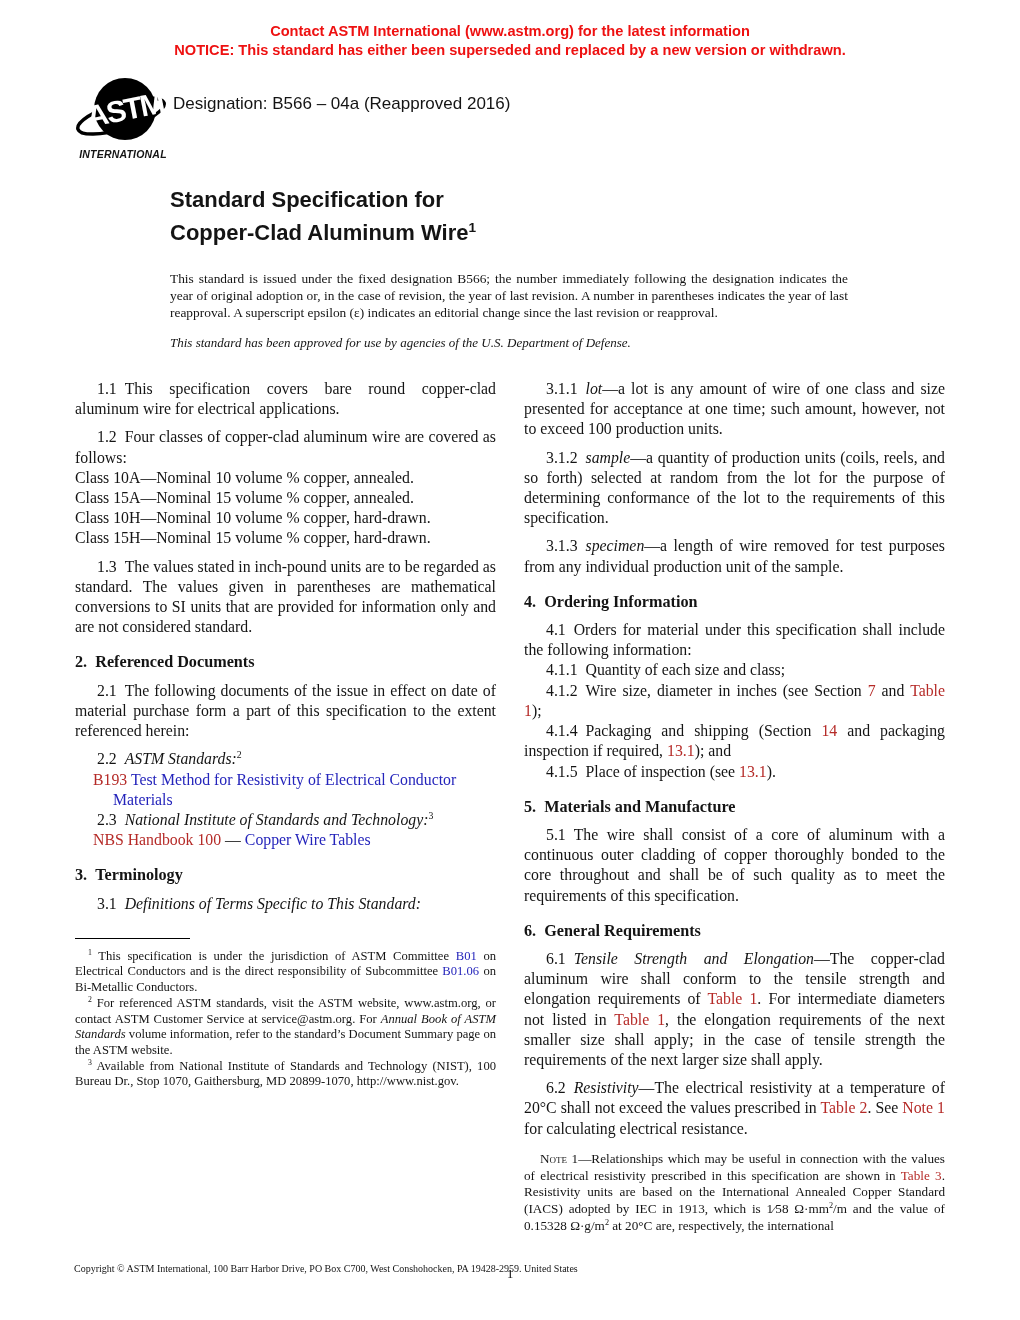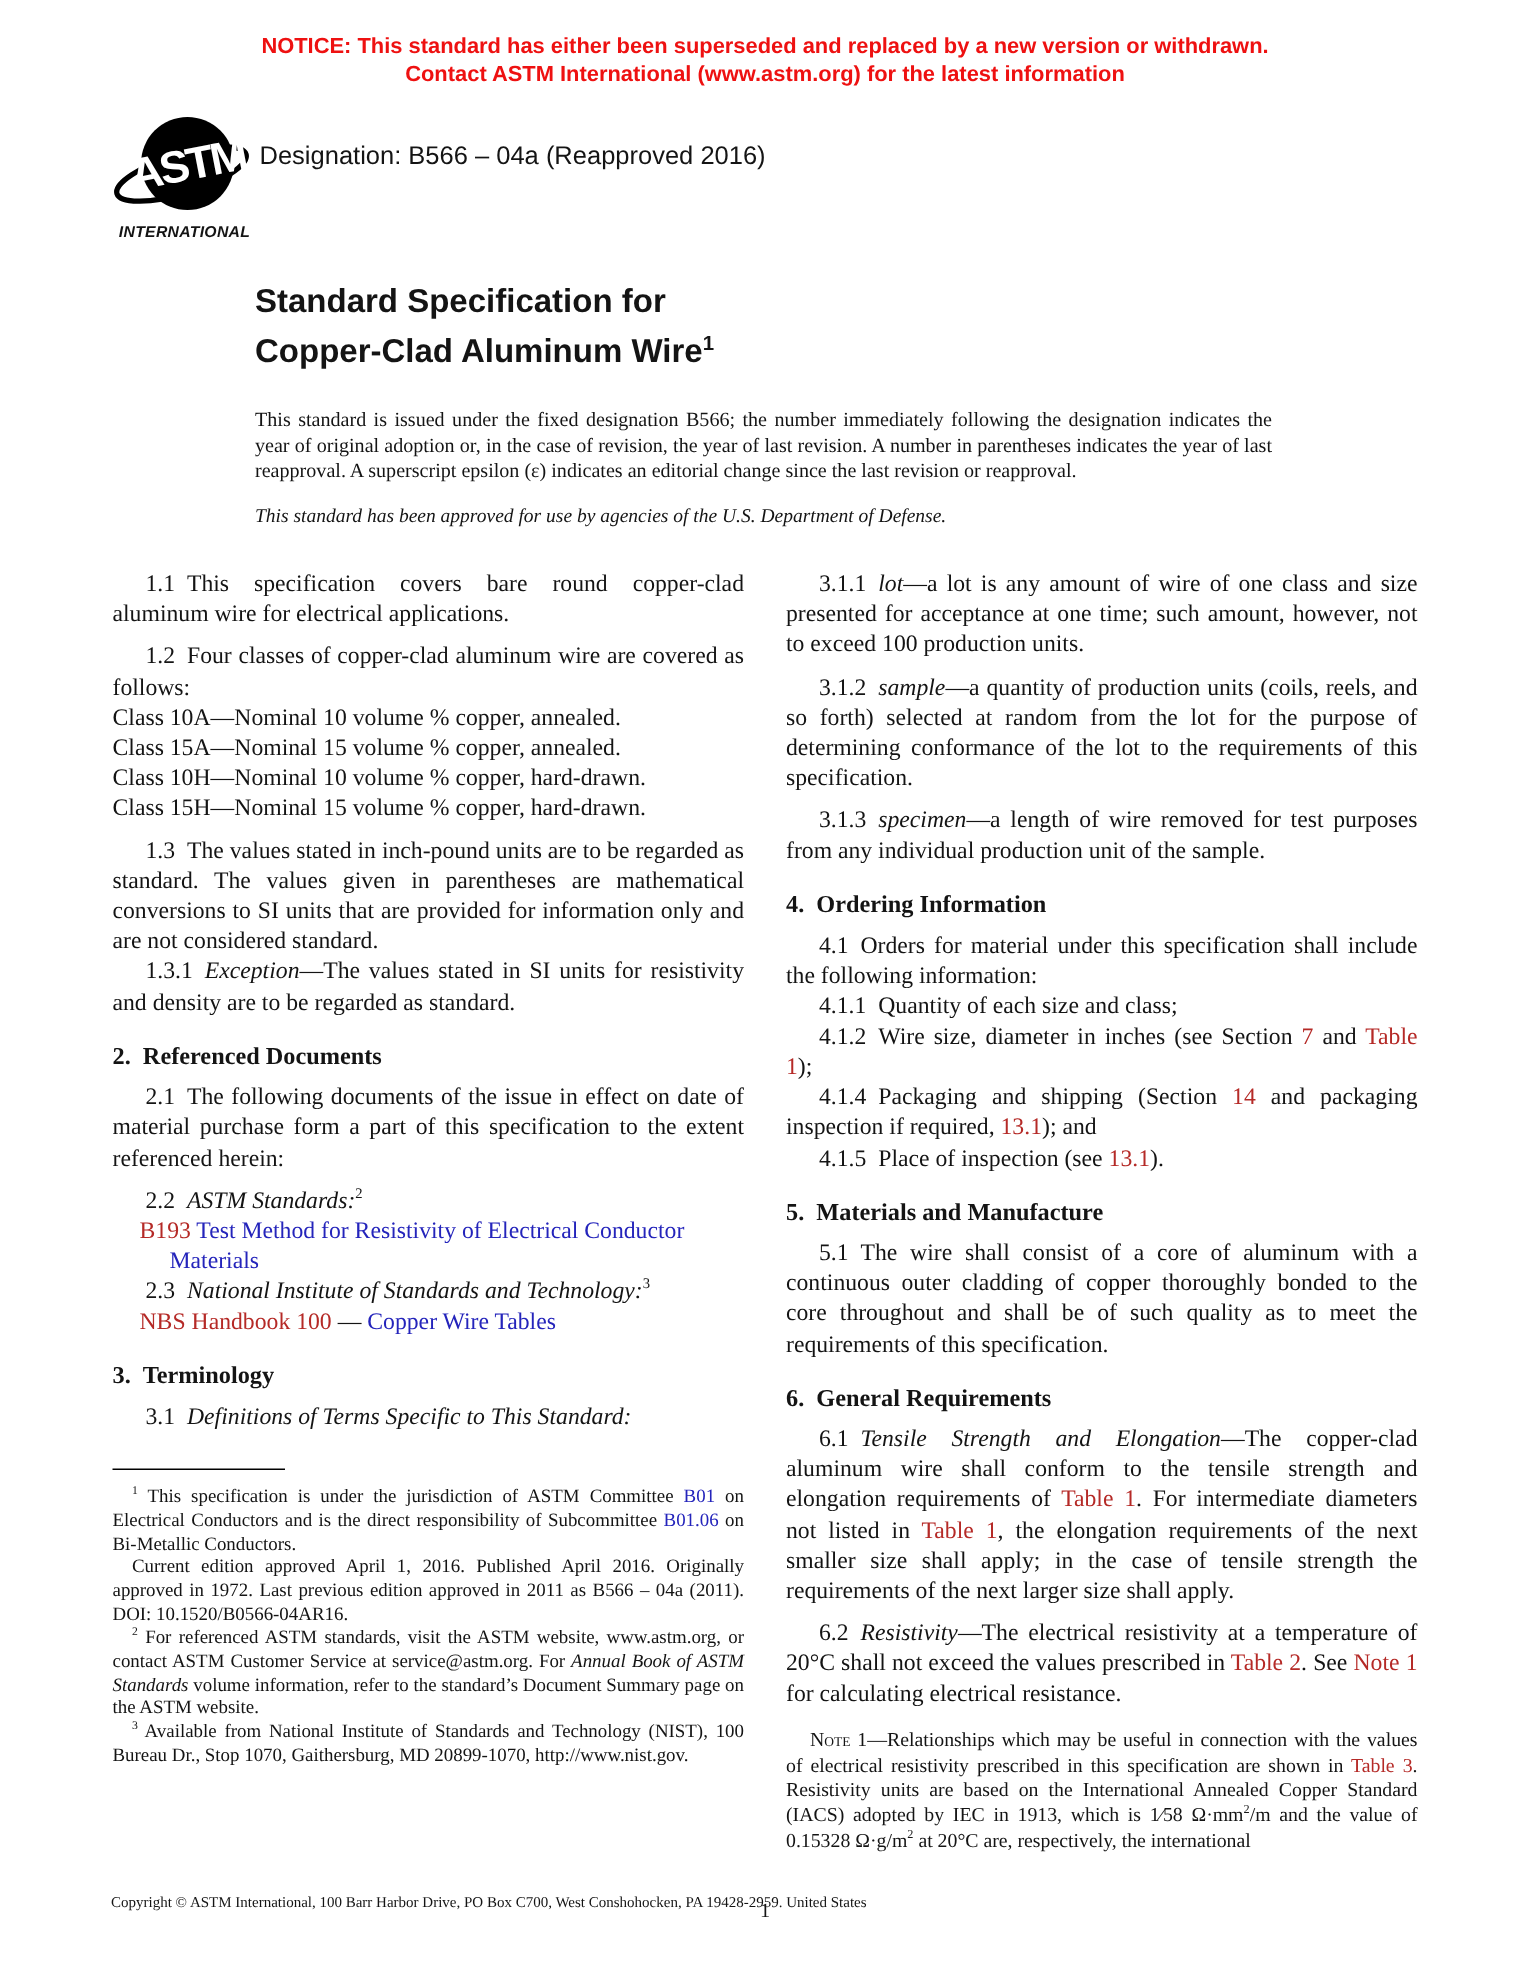--- a/index.html
+++ b/index.html
@@ -39,22 +39,22 @@
   .fn{font-size:12.6px;line-height:15.7px;text-align:justify;text-indent:13px;margin:0;}
   .footer-copy{position:absolute;left:74px;bottom:46px;font-size:10px;}
   .page-num{position:absolute;left:0;right:0;bottom:38px;text-align:center;font-size:13.5px;}
 </style>
 </head>
 <body>
 
 <div class="page" style="--notice-red: #ee1111; --link-red: #b52a27; --link-blue: #2424bb;">
 
   <div class="notice">
+    <div>Contact ASTM International (www.astm.org) for the latest information</div>
     <div>NOTICE: This standard has either been superseded and replaced by a new version or withdrawn.</div>
-    <div>Contact ASTM International (www.astm.org) for the latest information</div>
   </div>
 
   <div class="header-row">
     <div class="logo-wrap">
       <svg width="96" height="78" viewBox="0 0 96 78">
         <ellipse cx="46" cy="44" rx="45" ry="13" fill="none" stroke="#000" stroke-width="3.5" transform="rotate(-17 46 44)"></ellipse>
         <circle cx="50" cy="37" r="31" fill="#000"></circle>
         <text x="50" y="48" text-anchor="middle" font-family="Liberation Sans, sans-serif" font-weight="bold" font-size="30" letter-spacing="-2" fill="#ffffff" transform="rotate(-11 50 38)">ASTM</text>
       </svg>
       <div class="logo-sub">INTERNATIONAL</div>
@@ -73,34 +73,32 @@
   <div class="columns">
     <div class="col">
       <div>
           <div class="blk-p"><span>1.1 This specification covers bare round copper-clad aluminum wire for electrical applications.</span></div>
           <div class="blk-p"><span>1.2 Four classes of copper-clad aluminum wire are covered as follows:</span></div>
           <div class="blk-cl"><span>Class 10A—Nominal 10 volume % copper, annealed.</span></div>
           <div class="blk-cl"><span>Class 15A—Nominal 15 volume % copper, annealed.</span></div>
           <div class="blk-cl"><span>Class 10H—Nominal 10 volume % copper, hard-drawn.</span></div>
           <div class="blk-cl"><span>Class 15H—Nominal 15 volume % copper, hard-drawn.</span></div>
           <div class="blk-p"><span>1.3 The values stated in inch-pound units are to be regarded as standard. The values given in parentheses are mathematical conversions to SI units that are provided for information only and are not considered standard.</span></div>
-          <div class="blk-pt"><span>1.3.1 </span><span class="s-i">Exception</span><span>—The values stated in SI units for resistivity and density are to be regarded as standard.</span></div>
           <div class="blk-h"><span>2. Referenced Documents</span></div>
           <div class="blk-p"><span>2.1 The following documents of the issue in effect on date of material purchase form a part of this specification to the extent referenced herein:</span></div>
           <div class="blk-p"><span>2.2 </span><span class="s-i">ASTM Standards:</span><sup>2</sup></div>
           <div class="blk-ref"><span class="s-red">B193</span><span> </span><span class="s-blue">Test Method for Resistivity of Electrical Conductor Materials</span></div>
           <div class="blk-pt"><span>2.3 </span><span class="s-i">National Institute of Standards and Technology:</span><sup>3</sup></div>
           <div class="blk-ref"><span class="s-red">NBS Handbook 100</span><span> — </span><span class="s-blue">Copper Wire Tables</span></div>
           <div class="blk-h"><span>3. Terminology</span></div>
           <div class="blk-p"><span>3.1 </span><span class="s-i">Definitions of Terms Specific to This Standard:</span></div>
         </div>
       <hr class="fn-rule">
       <div>
           <div class="fn"><sup>1</sup><span> This specification is under the jurisdiction of ASTM Committee </span><span class="s-blue">B01</span><span> on Electrical Conductors and is the direct responsibility of Subcommittee </span><span class="s-blue">B01.06</span><span> on Bi-Metallic Conductors.</span></div>
-          <div class="fn"><span>Current edition approved April 1, 2016. Published April 2016. Originally approved in 1972. Last previous edition approved in 2011 as B566 – 04a (2011). DOI: 10.1520/B0566-04AR16.</span></div>
           <div class="fn"><sup>2</sup><span> For referenced ASTM standards, visit the ASTM website, www.astm.org, or contact ASTM Customer Service at service@astm.org. For </span><span class="s-i">Annual Book of ASTM Standards</span><span> volume information, refer to the standard’s Document Summary page on the ASTM website.</span></div>
           <div class="fn"><sup>3</sup><span> Available from National Institute of Standards and Technology (NIST), 100 Bureau Dr., Stop 1070, Gaithersburg, MD 20899-1070, http://www.nist.gov.</span></div>
         </div>
     </div>
     <div class="col">
       <div>
           <div class="blk-p"><span>3.1.1 </span><span class="s-i">lot</span><span>—a lot is any amount of wire of one class and size presented for acceptance at one time; such amount, however, not to exceed 100 production units.</span></div>
           <div class="blk-p"><span>3.1.2 </span><span class="s-i">sample</span><span>—a quantity of production units (coils, reels, and so forth) selected at random from the lot for the purpose of determining conformance of the lot to the requirements of this specification.</span></div>
           <div class="blk-p"><span>3.1.3 </span><span class="s-i">specimen</span><span>—a length of wire removed for test purposes from any individual production unit of the sample.</span></div>
           <div class="blk-h"><span>4. Ordering Information</span></div>

